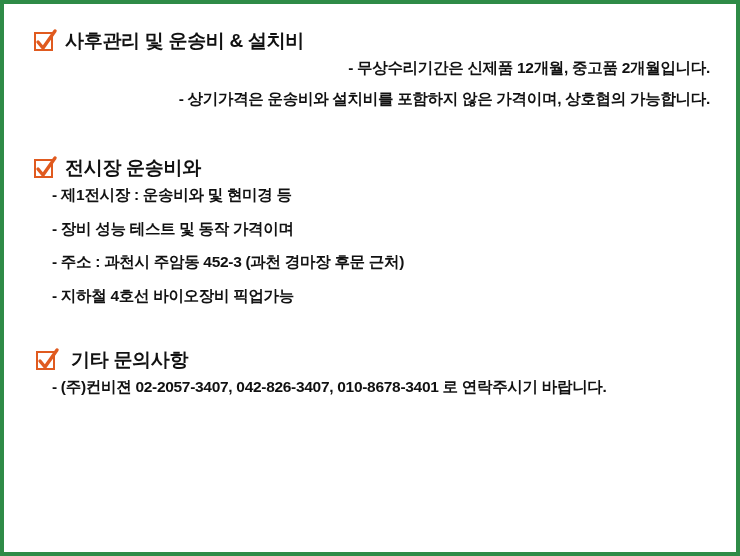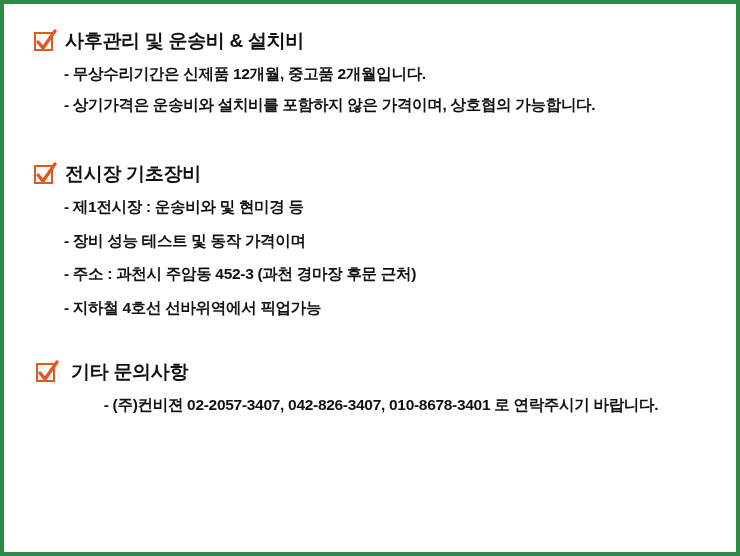--- a/index.html
+++ b/index.html
@@ -46,40 +46,40 @@
     height: 26px;
     display: block;
   }
   .section-title {
     font-size: 19px;
     font-weight: bold;
     color: #111111;
     letter-spacing: -0.3px;
   }
   .bullets {
-    margin: 12px;
+    margin: 0;
     padding: 0;
     list-style: none;
   }
   .bullets li {
     font-size: 15.5px;
     color: #111111;
     font-weight: bold;
     letter-spacing: -0.3px;
     padding: 0 0 0 22px;
     position: relative;
     line-height: 1.0;
     margin: 0 0 15px 0;
     white-space: nowrap;
   }
   .gap-after-s1 { height: 34px; }
   .gap-after-s2 { height: 26px; }
-  .s1-wrap { padding-top: 6px; }
+  .s1-wrap { padding-top: 6px; text-align: right; }
   .s2-wrap { padding-top: 0; }
-  .s3-wrap { padding-top: 0; text-align: center; }
+  .s3-wrap { padding-top: 0; }
   .s2-list li { margin-bottom: 18px; }
   .s3-heading { margin-left: 6px; }
   .s3-heading .section-title { margin-left: 4px; }
 </style>
 </head>
 <body>
 
 <div class="page">
 
   <div class="section s1-wrap">
@@ -99,27 +99,27 @@
 
   <div class="gap-after-s1"></div>
 
   <div class="section s2-wrap">
     <div class="section-heading">
       <span class="check-box">
         <svg viewBox="0 0 26 26" aria-hidden="true">
           <path d="M5 15 L10 21 L22 4" fill="none" stroke="#e05a1f" stroke-width="3.4" stroke-linecap="round" stroke-linejoin="round"></path>
         </svg>
       </span>
-      <span class="section-title">전시장 기초장비</span>
+      <span class="section-title">전시장 운송비와</span>
     </div>
     <ul class="bullets s2-list">
       <li>- 제1전시장 : 운송비와 및 현미경 등</li>
       <li>- 장비 성능 테스트 및 동작 가격이며</li>
       <li>- 주소 : 과천시 주암동 452-3 (과천 경마장 후문 근처)</li>
-      <li>- 지하철 4호선 선바위역에서 픽업가능</li>
+      <li>- 지하철 4호선 바이오장비 픽업가능</li>
     </ul>
   </div>
 
   <div class="gap-after-s2"></div>
 
   <div class="section s3-wrap">
     <div class="section-heading s3-heading">
       <span class="check-box">
         <svg viewBox="0 0 26 26" aria-hidden="true">
           <path d="M5 15 L10 21 L22 4" fill="none" stroke="#e05a1f" stroke-width="3.4" stroke-linecap="round" stroke-linejoin="round"></path>

